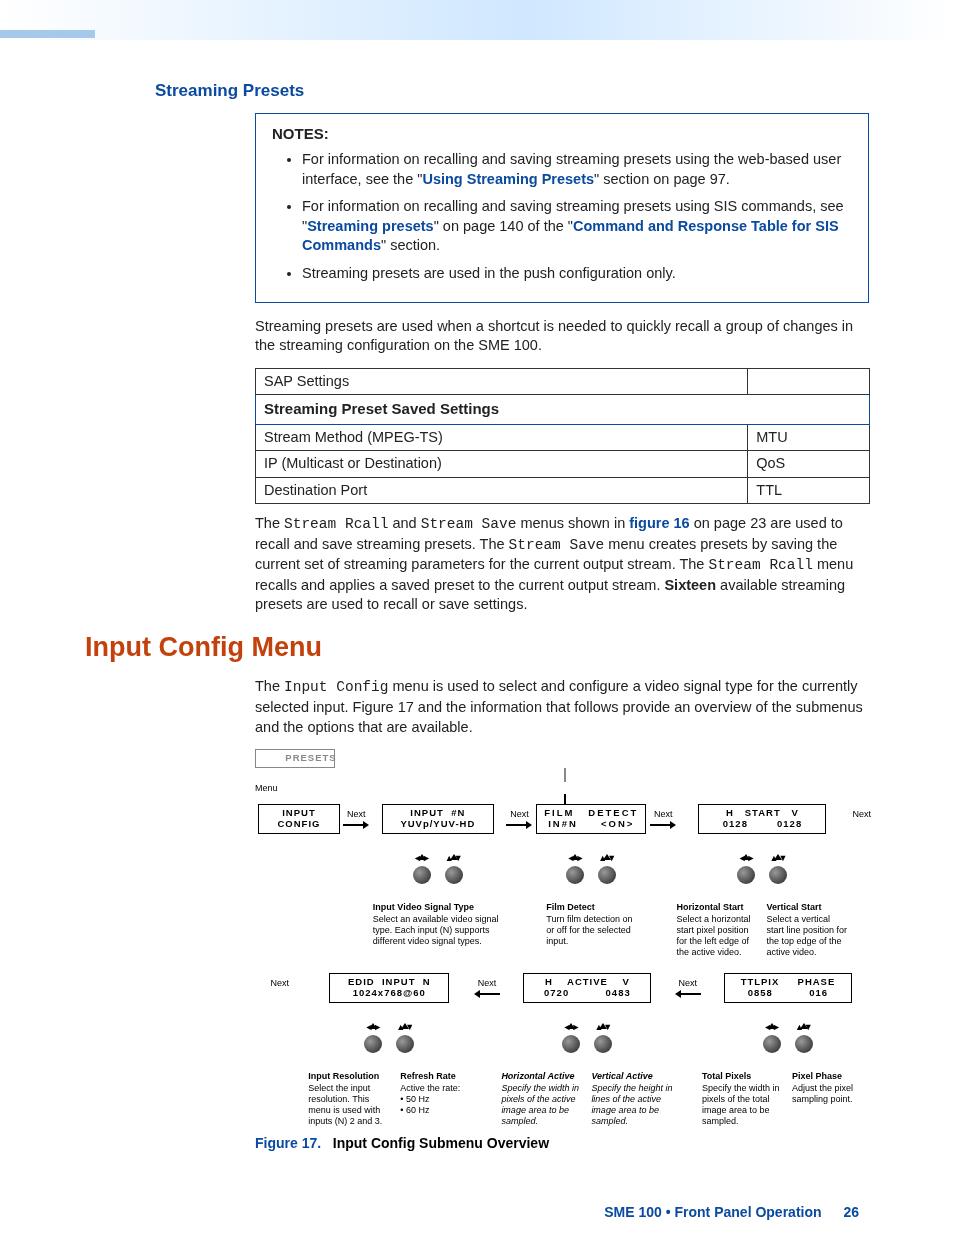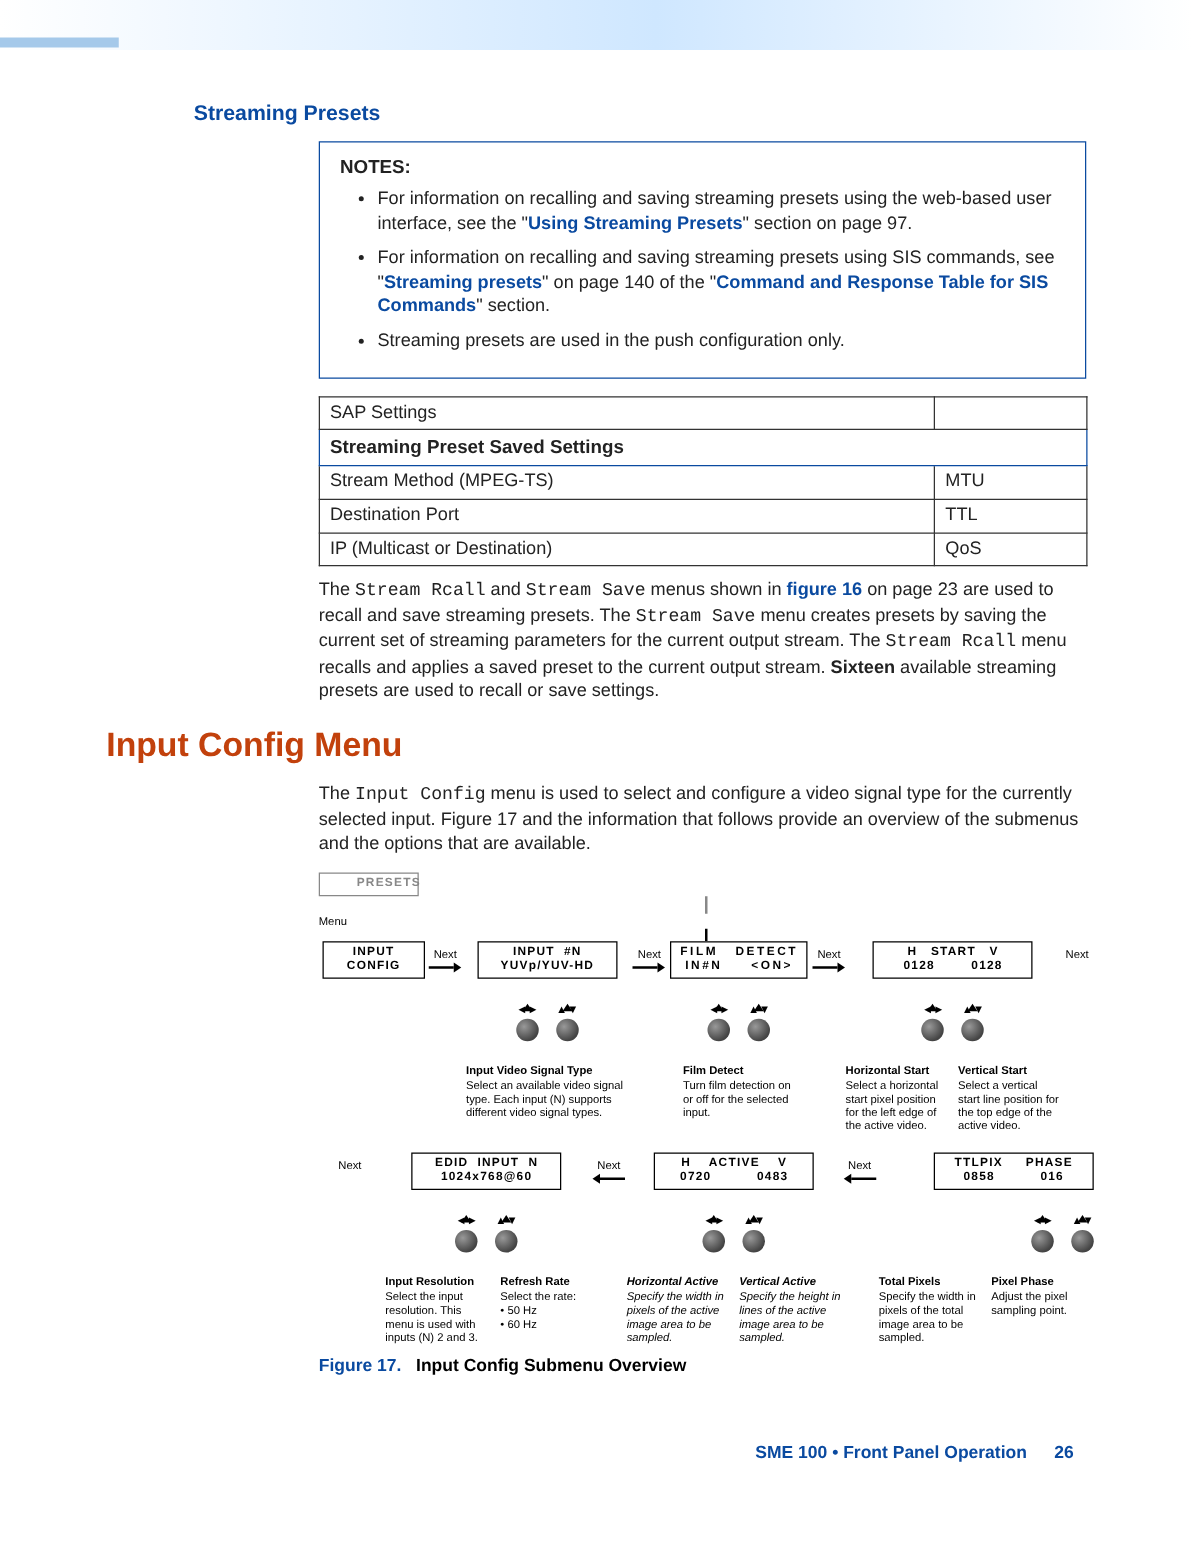--- a/index.html
+++ b/index.html
@@ -173,41 +173,42 @@
       </li>
       <li>
         <span>For information on recalling and saving streaming presets using SIS commands, see "</span><span class="link">Streaming presets</span><span>" on page 140 of the "</span><span class="link">Command and Response Table for SIS Commands</span><span>" section.</span>
       </li>
       <li>
         <span>Streaming presets are used in the push configuration only.</span>
       </li>
     </ul>
   </div>
 
+  <p class="body">Streaming presets are used when a shortcut is needed to quickly recall a group of changes in the streaming configuration on the SME 100.</p>
 
   <table class="preset">
     <tbody>
         <tr>
           <td>SAP Settings</td>
           <td></td>
         </tr>
     <tr>
           <th colspan="2">Streaming Preset Saved Settings</th>
         </tr>
     <tr>
           <td>Stream Method (MPEG-TS)</td>
           <td>MTU</td>
         </tr>
     <tr>
+          <td>IP (Multicast or Destination)</td>
+          <td>QoS</td>
+        </tr>
+    <tr>
           <td>Destination Port</td>
           <td>TTL</td>
-        </tr>
-    <tr>
-          <td>IP (Multicast or Destination)</td>
-          <td>QoS</td>
         </tr>
   </tbody>
     </table>
 
   <p class="body">
     <span>The </span><span class="mono">Stream Rcall</span><span> and </span><span class="mono">Stream Save</span><span> menus shown in </span><span class="link">figure 16</span><span> on page 23 are used to recall and save streaming presets. The </span><span class="mono">Stream Save</span><span> menu creates presets by saving the current set of streaming parameters for the current output stream. The </span><span class="mono">Stream Rcall</span><span> menu recalls and applies a saved preset to the current output stream. </span><b>Sixteen</b><span> available streaming presets are used to recall or save settings.</span>
   </p>
 
   <h2 class="section-main">Input Config Menu</h2>
 
@@ -323,21 +324,21 @@
           <div class="knob"></div>
           <div class="knob"></div>
         </div>
         <div style="display:flex; gap:10px;">
           <div class="desc" style="width:82px; text-align:left;">
             <b>Input Resolution</b>
             <span>Select the input resolution. This menu is used with inputs (N) 2 and 3.</span>
           </div>
           <div class="desc" style="width:70px; text-align:left;">
             <b>Refresh Rate</b>
-            <span>Select the rate:</span><br>
+            <span>Active the rate:</span><br>
             • <span>50 Hz</span><br>
             • <span>60 Hz</span>
           </div>
         </div>
       </div>
 
       <div class="col" style="margin-top:4px;">
         <div class="next">Next</div>
         <div class="arrow-r arrow-l"></div>
       </div>
@@ -363,21 +364,21 @@
             <span>Specify the height in lines of the active image area to be sampled.</span>
           </div>
         </div>
       </div>
 
       <div class="col" style="margin-top:4px;">
         <div class="next">Next</div>
         <div class="arrow-r arrow-l"></div>
       </div>
 
-      <div class="col" style="width:175px;align-items:flex-end;">
+      <div class="col" style="width:175px;">
         <div class="menu-box" style="width:128px; height:30px; white-space:pre;">TTLPIX     PHASE
 0858          016</div>
         <div class="knob-pair">
           <div style="font-size:9px;">◄►</div>
           <div style="font-size:9px;">▲▼</div>
         </div>
         <div class="knob-pair" style="margin-top:2px;">
           <div class="knob"></div>
           <div class="knob"></div>
         </div>

